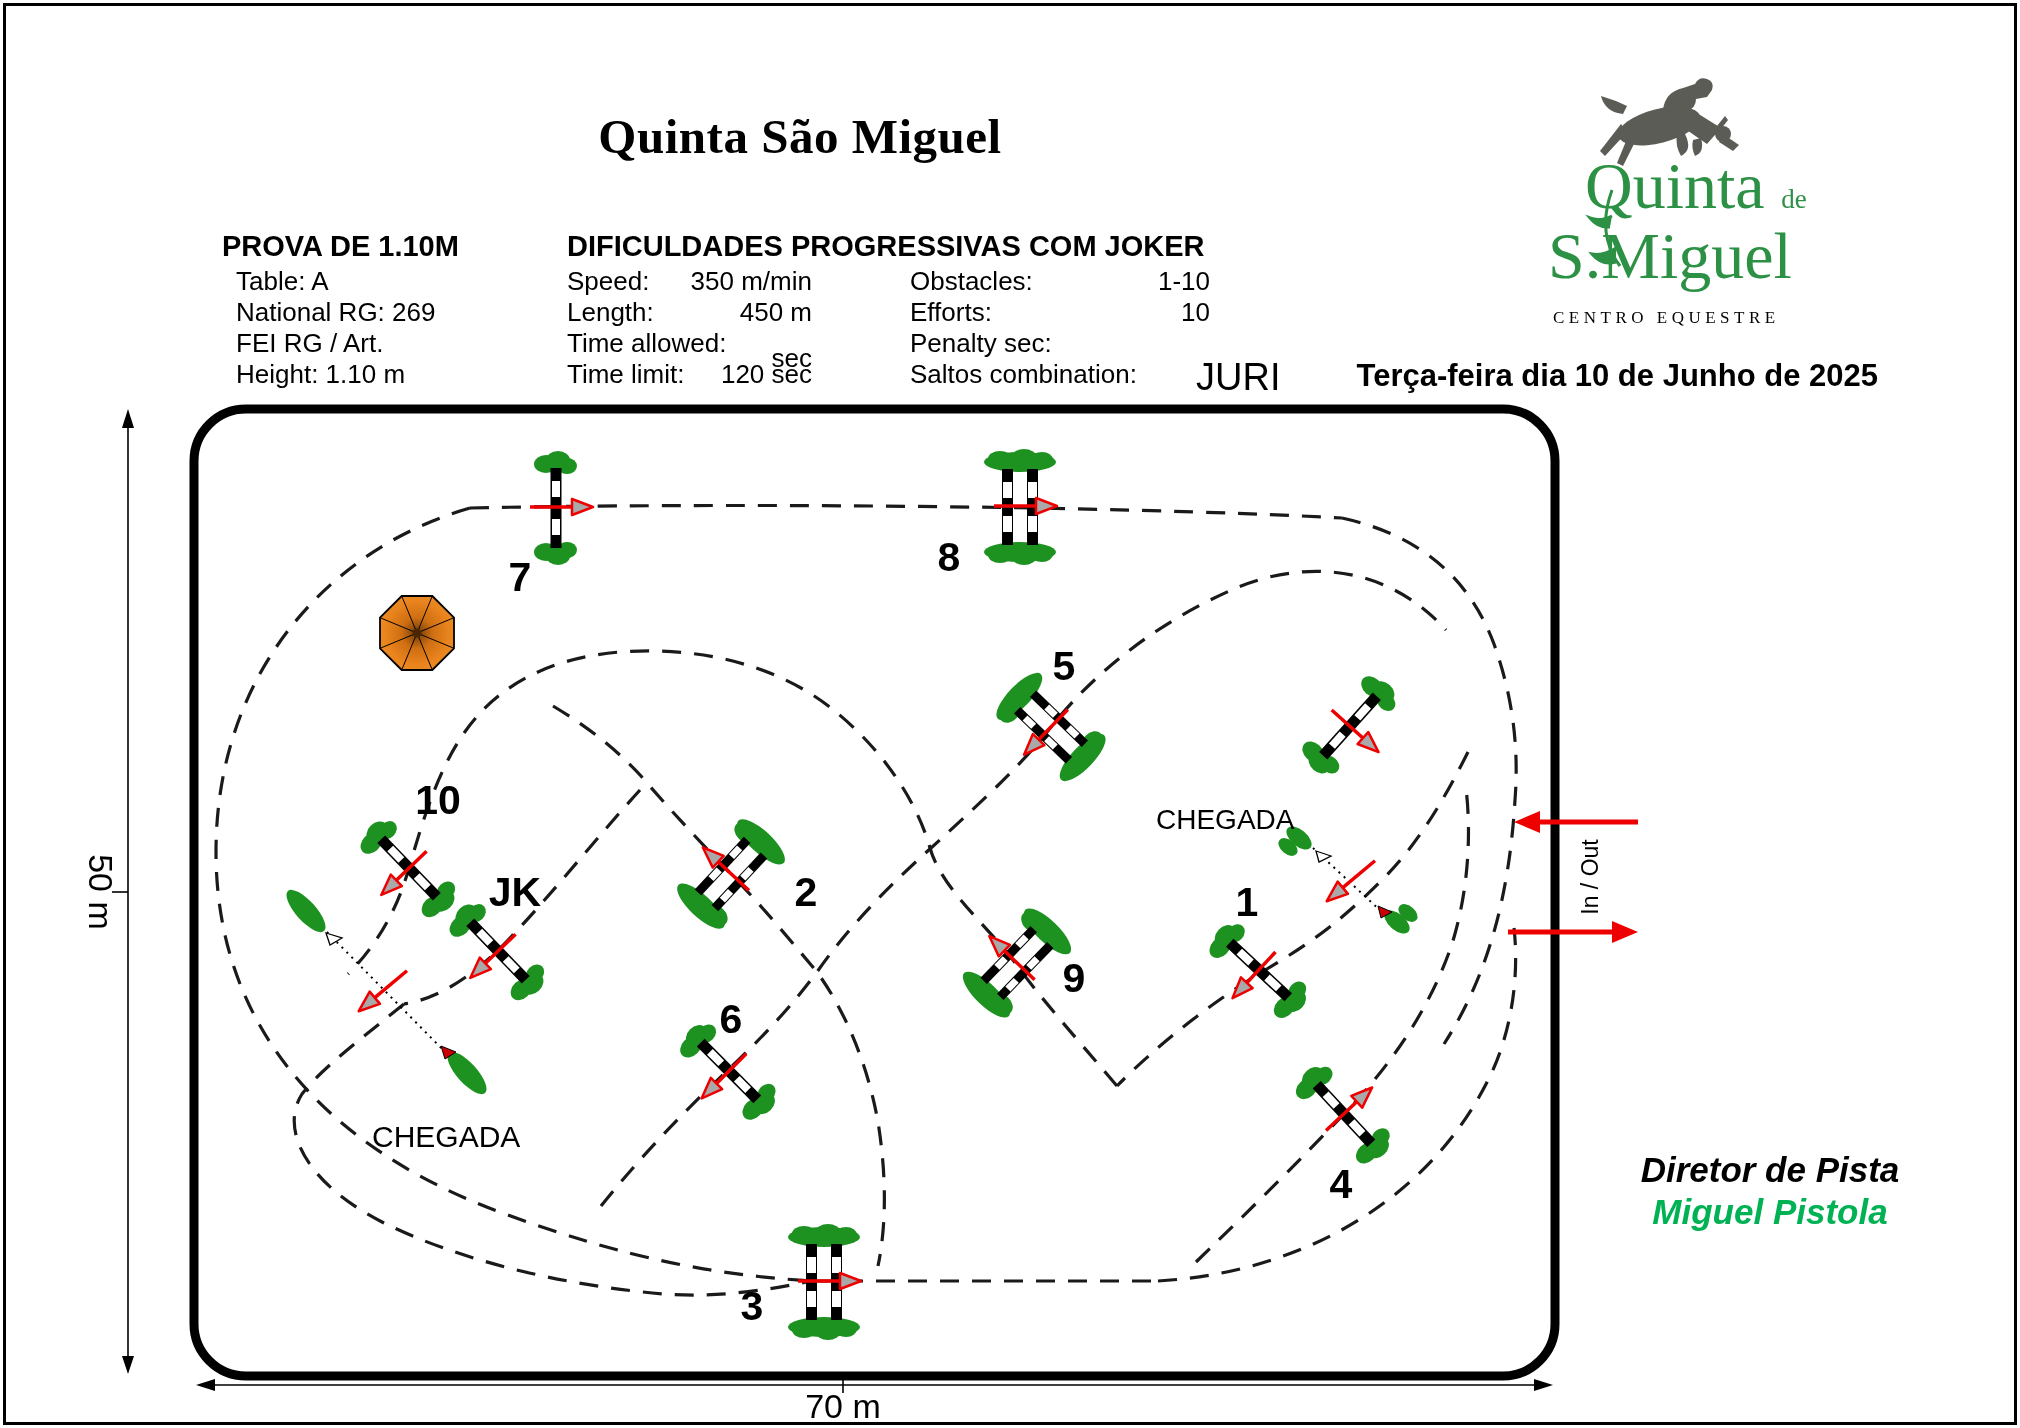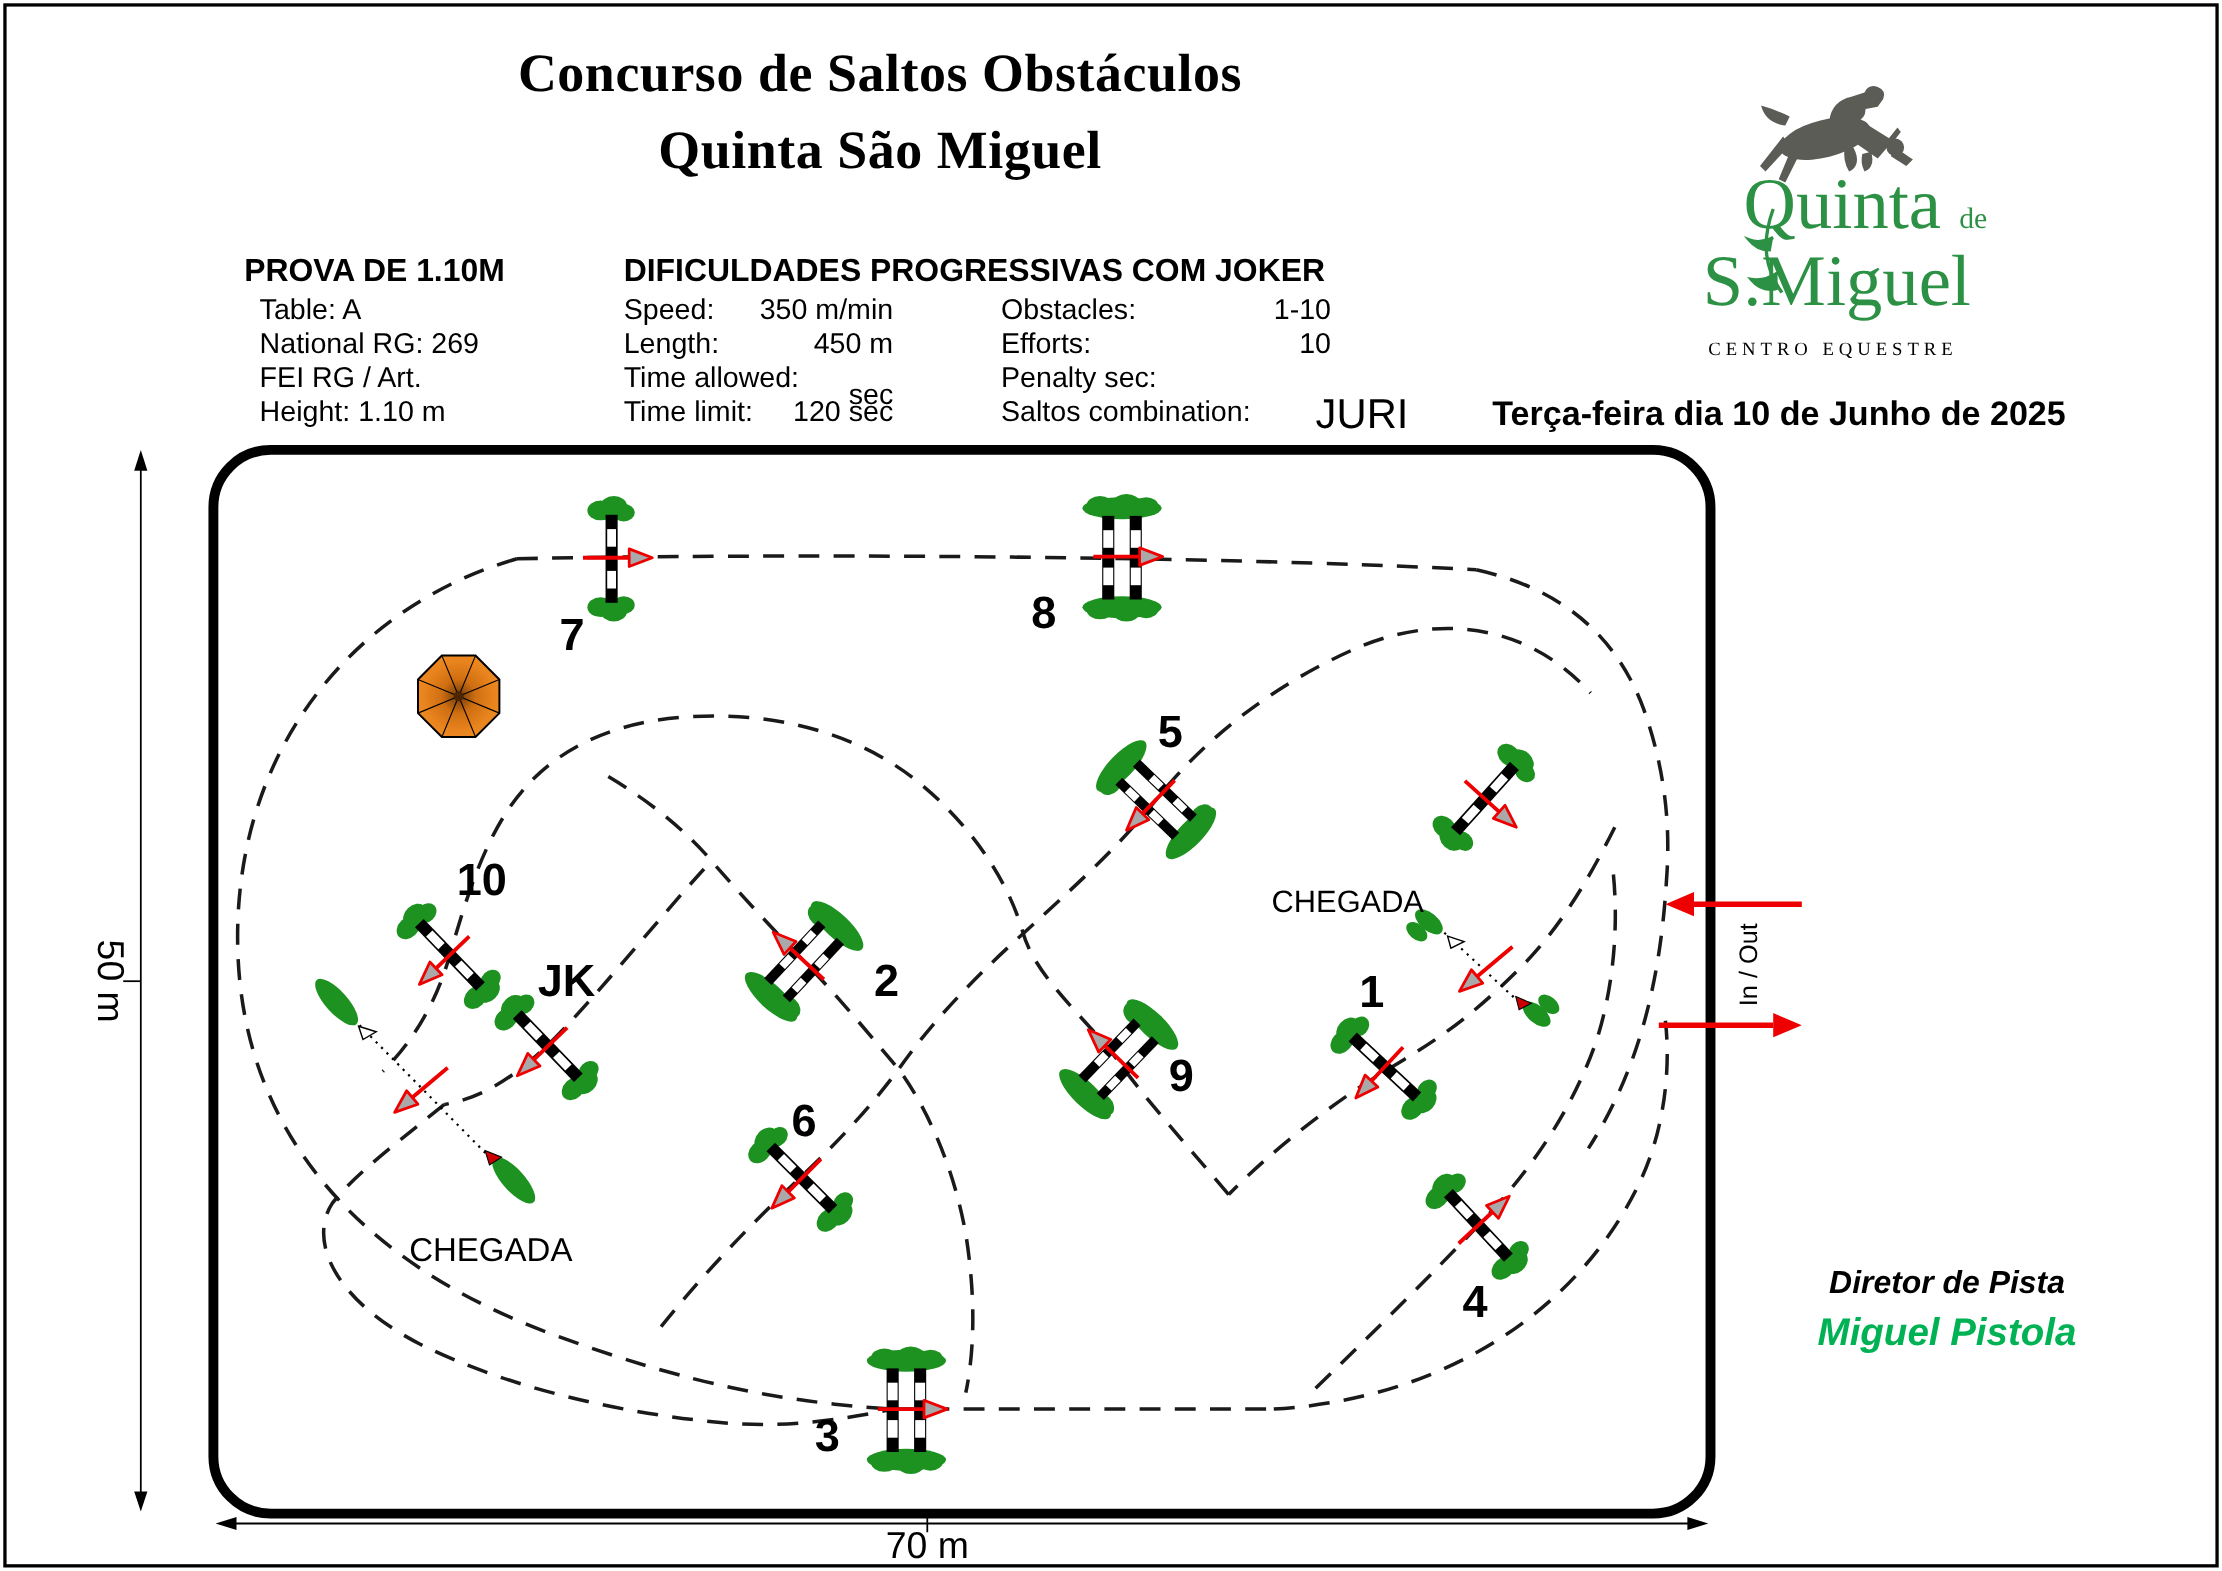--- a/index.html
+++ b/index.html
@@ -10,21 +10,21 @@
   .ctr{transform:translate(-50%,-50%);}
   .title{left:300px;width:1000px;text-align:center;font-family:"Liberation Serif",serif;
          font-weight:bold;font-size:49px;letter-spacing:.5px;}
   .blocktitle{font-weight:bold;font-size:29px;}
   .inforow{font-size:26px;white-space:nowrap;}
   .val{position:absolute;text-align:right;font-size:26px;white-space:nowrap;}
   .obslabel{position:absolute;font-weight:bold;font-size:41px;transform:translate(-50%,-50%);}
   .arena-text{font-size:28px;}
   #juri{font-size:38px;}
   .date-line{font-weight:bold;font-size:31px;text-align:right;}
-  .dir1{font-style:italic;font-weight:bold;font-size:29px;text-align:center;}
+  .dir1{font-style:italic;font-weight:bold;font-size:35px;text-align:center;}
   .dir2{font-style:italic;font-weight:bold;font-size:35px;text-align:center;color:#00b254;}
   .logo-q{font-family:"Liberation Serif",serif;color:#2d9145;font-size:66px;}
   .logo-de{font-family:"Liberation Serif",serif;color:#2d9145;font-size:27px;}
   .logo-sub{font-family:"Liberation Serif",serif;color:#000000;font-size:17px;letter-spacing:4.5px;}
 </style>
 </head>
 <body>
 
 <div id="stage">
   <div class="page-border"></div>
@@ -233,21 +233,20 @@
       <path d="M66,48 q2,-18 20,-22 l12,-4 q4,-8 12,-5 q8,3 5,11 l-5,7 -11,2 q0,9 -9,12 z"></path>
     </g>
 
     <g fill="none" stroke="#2d9145" stroke-width="3">
       <path d="M1612,190 q-16,44 8,76"></path>
       <path d="M1612,216 q-12,6 -22,2 q8,10 20,9" fill="#2d9145"></path>
       <path d="M1616,248 q-12,8 -24,6 q10,12 24,8" fill="#2d9145"></path>
     </g>
   </svg>
 
-  <div class="abs title" style="top:38px;">Concurso de Saltos Obstáculos</div>
   <div class="abs title" style="top:108px;">Quinta São Miguel</div>
 
   <div class="abs blocktitle" style="left:222px;top:230px;">PROVA DE 1.10M</div>
   <div class="abs inforow" style="left:236px;top:266px;">Table: A</div>
   <div class="abs inforow" style="left:236px;top:297px;">National RG: 269</div>
   <div class="abs inforow" style="left:236px;top:328px;">FEI RG / Art.</div>
   <div class="abs inforow" style="left:236px;top:359px;">Height: 1.10 m</div>
 
   <div class="abs blocktitle" style="left:567px;top:230px;">DIFICULDADES PROGRESSIVAS  COM JOKER</div>
   <div class="abs inforow" style="left:567px;top:266px;">Speed:</div>

